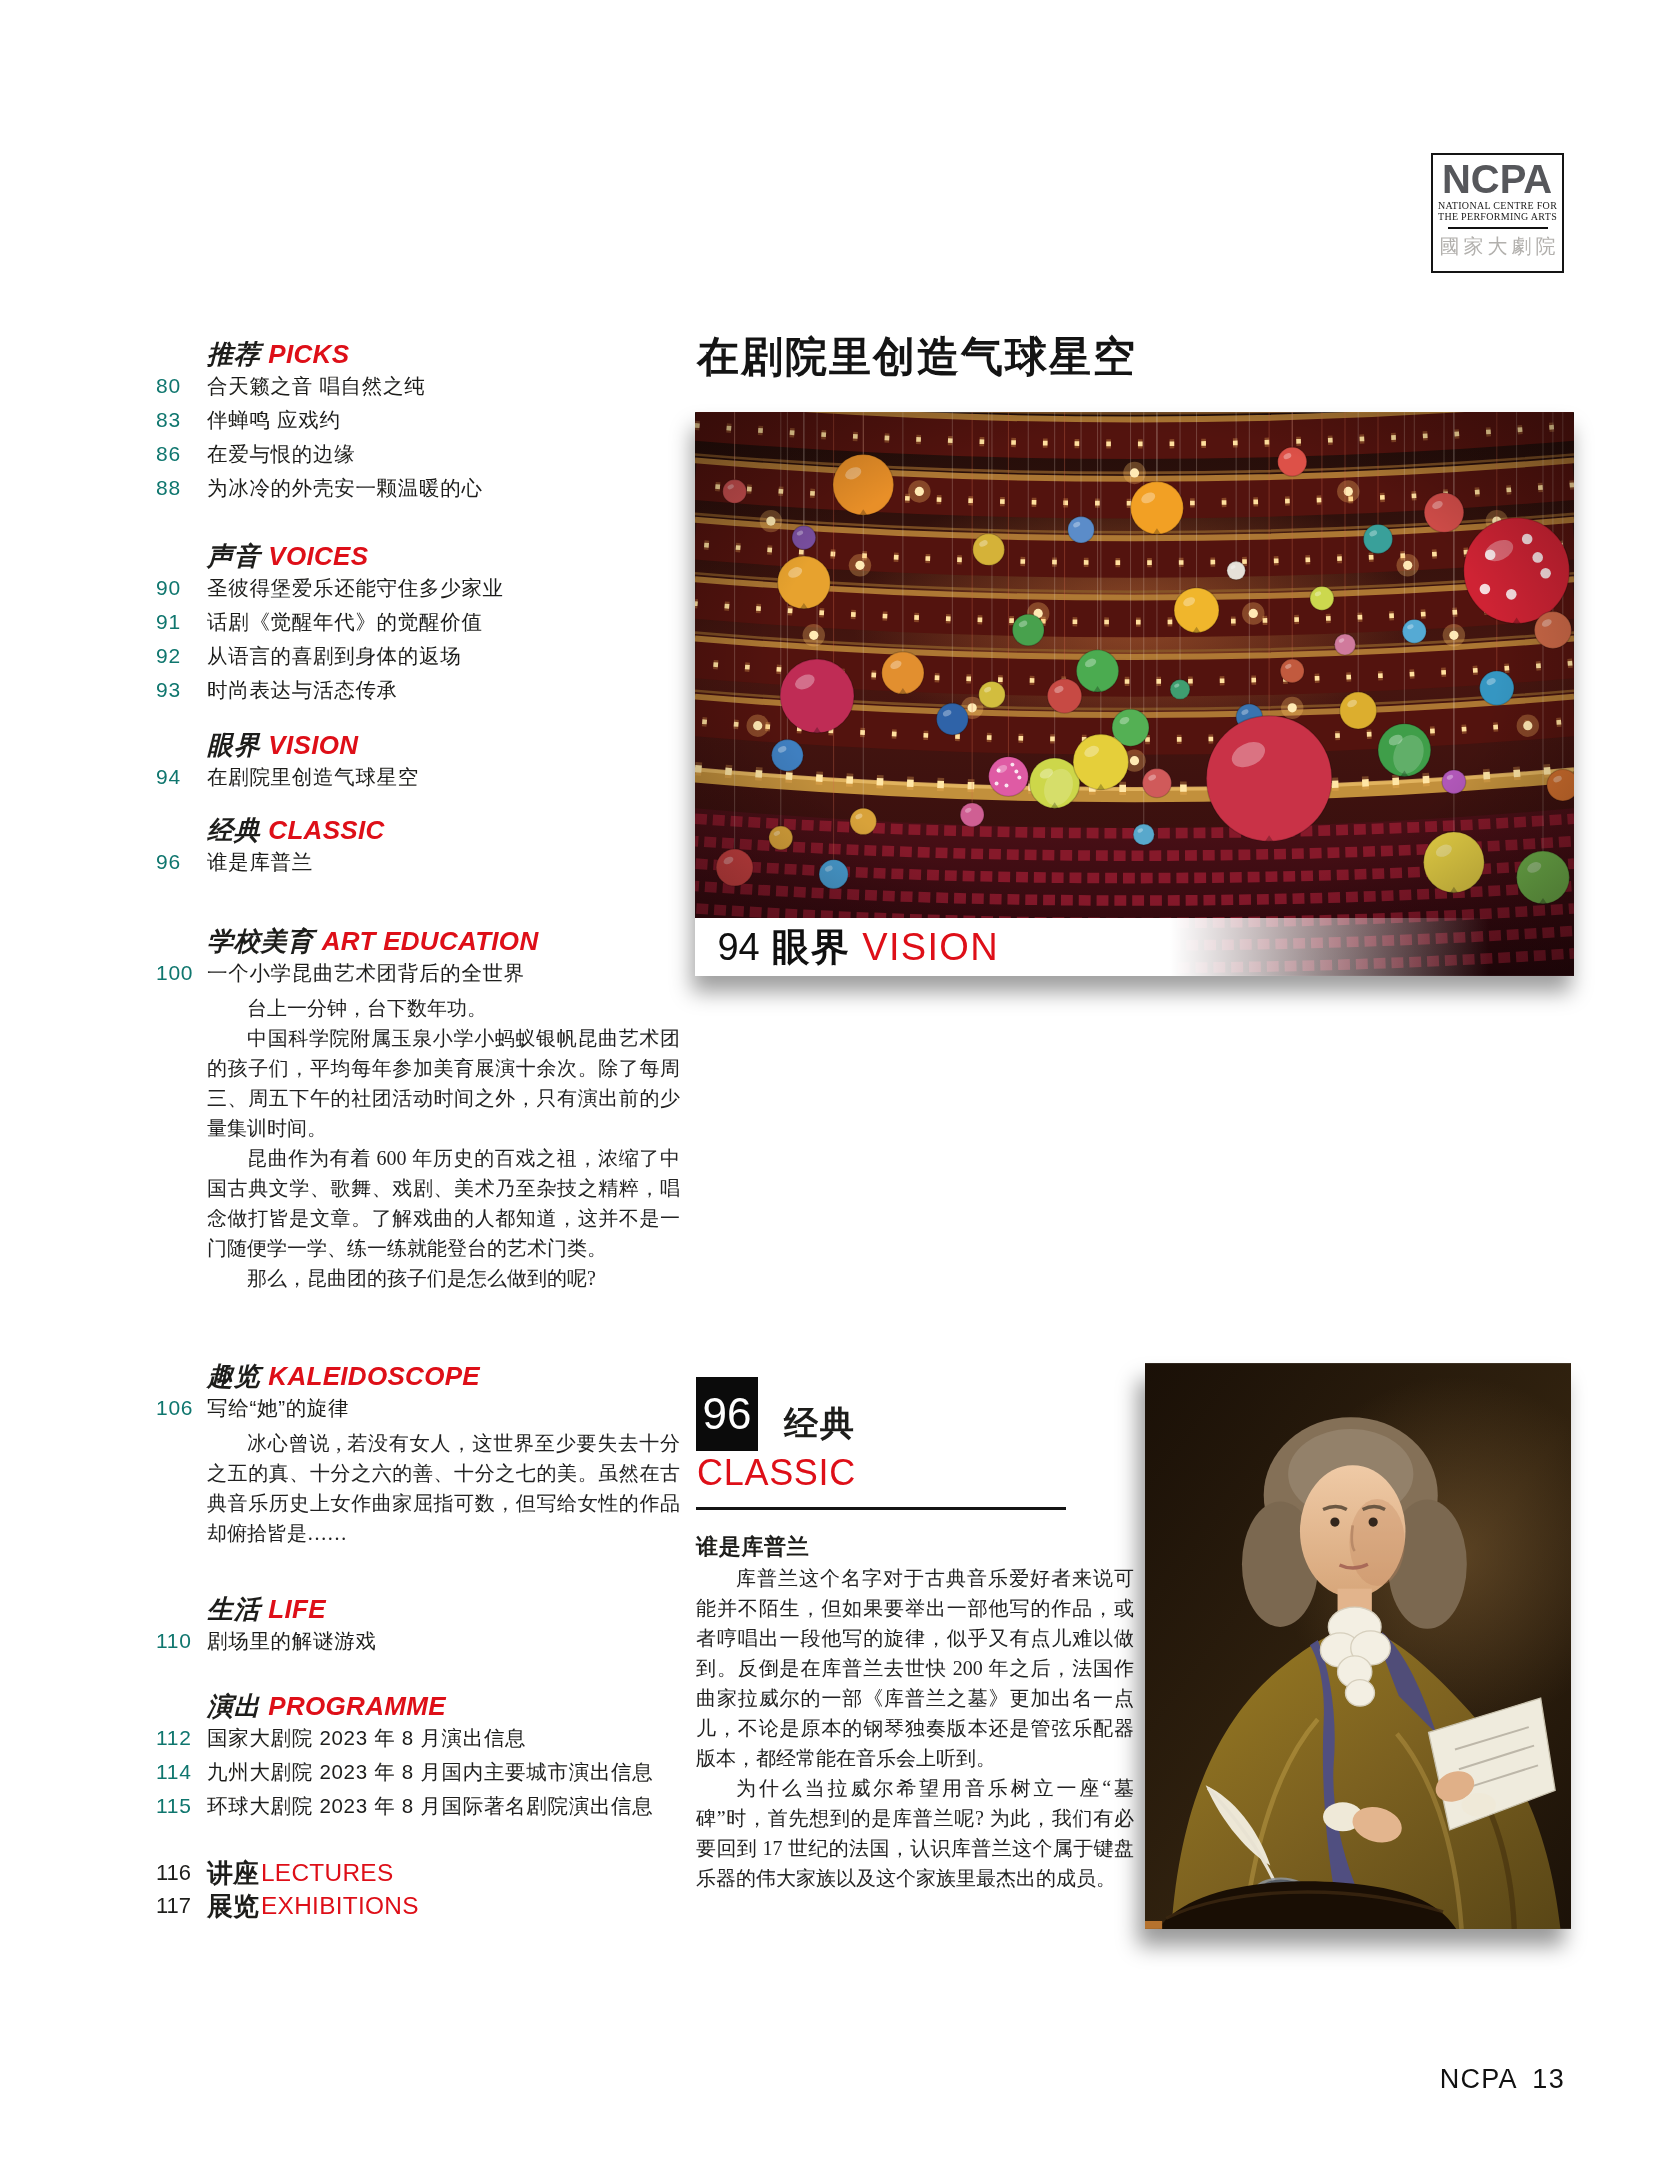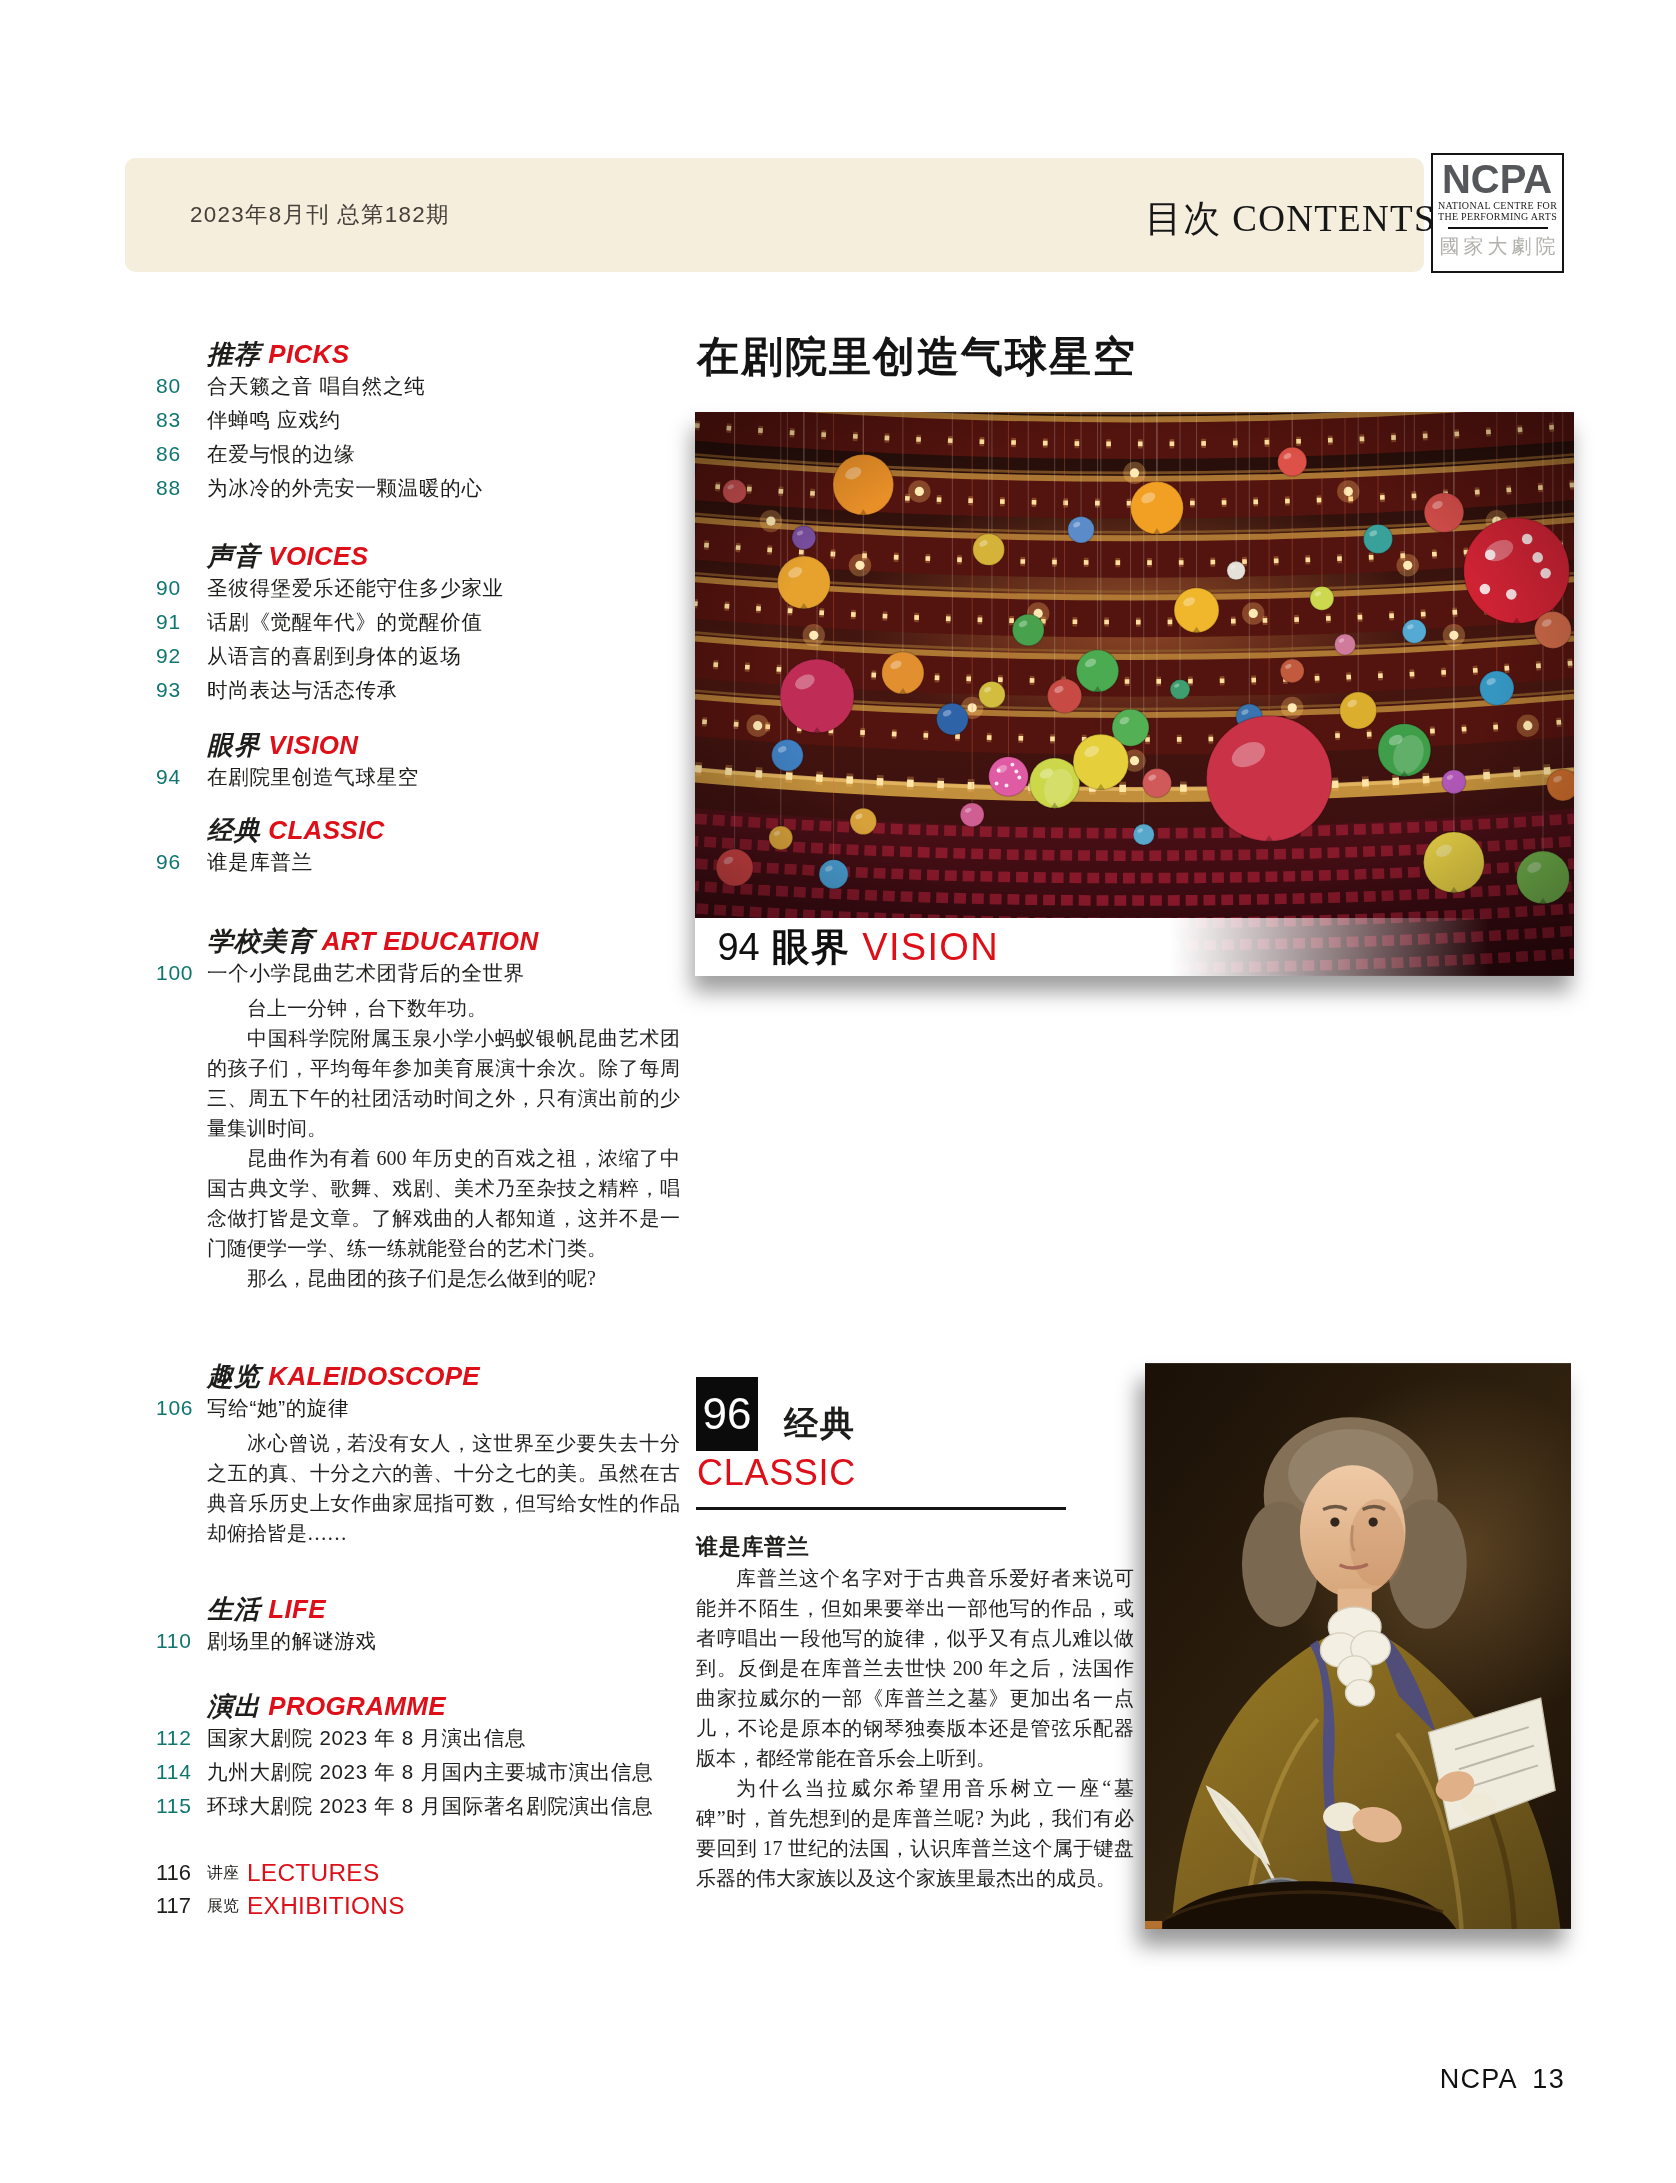--- a/index.html
+++ b/index.html
@@ -28,21 +28,21 @@
   .toc-section,.toc-row{position:absolute;left:156px;width:532px;}
   .sec-head{padding-left:51px;font-size:26px;font-weight:700;line-height:30px;letter-spacing:0.7px;white-space:nowrap;font-style:italic;}
   .sec-head .en{color:var(--red);font-weight:600;letter-spacing:0.3px;}
   .toc-item{display:flex;align-items:center;height:34px;font-size:20.5px;letter-spacing:0.7px;white-space:nowrap;}
   .toc-item .pg{width:51px;font-size:21px;color:#0f766e;}
   .sec-paras{margin-left:51px;width:473px;margin-top:3.3px;font-family:"Liberation Serif",serif;
         font-size:20px;line-height:30px;text-align:justify;color:#222;}
   .sec-paras p{margin:0;text-indent:2em;}
   .toc-row{display:flex;align-items:center;height:34px;white-space:nowrap;}
   .toc-row .pg{width:51px;font-size:22px;}
-  .toc-row .cn{font-size:16px;font-weight:400;margin-right:8px;}
+  .toc-row .cn{font-size:26px;font-weight:700;margin-right:2px;}
   .toc-row .en{font-size:24.4px;color:var(--red);font-weight:400;letter-spacing:0.3px;}
 
   
   .feature-title{position:absolute;left:697px;top:329px;font-family:"Liberation Serif",serif;
         font-size:42px;font-weight:600;letter-spacing:2px;color:#141414;white-space:nowrap;}
   .photo{position:absolute;left:695px;top:412px;width:879px;height:564px;
         box-shadow:-2.6px 16px 20px rgba(0,0,0,.38);}
   .photo svg{display:block;}
   .caption-band{position:absolute;left:0;bottom:0;width:819px;height:58px;
         background:linear-gradient(90deg,#fff 0%,#fff 58%,rgba(255,255,255,0) 97%);
@@ -69,26 +69,20 @@
   
   .footer{position:absolute;left:1347px;top:2064px;width:218px;text-align:right;font-size:27px;
         letter-spacing:1.3px;color:#111;white-space:nowrap;}
   .footer .brand{margin-right:14.5px;}
 </style>
 </head>
 <body>
 
 <div class="page">
 
-  <div class="band">
-    <div class="issue">2023年8月刊 总第182期</div>
-    <div class="contents-title">
-      <span class="cn">目次</span><span class="en">CONTENTS</span>
-    </div>
-  </div>
 
   <div class="logo-box">
     <div class="logo-acronym">NCPA</div>
     <div class="logo-sub">
       <span>NATIONAL CENTRE FOR</span><br>
       <span>THE PERFORMING ARTS</span>
     </div>
     <div class="logo-rule"></div>
     <div class="logo-cn">國家大劇院</div>
   </div>

